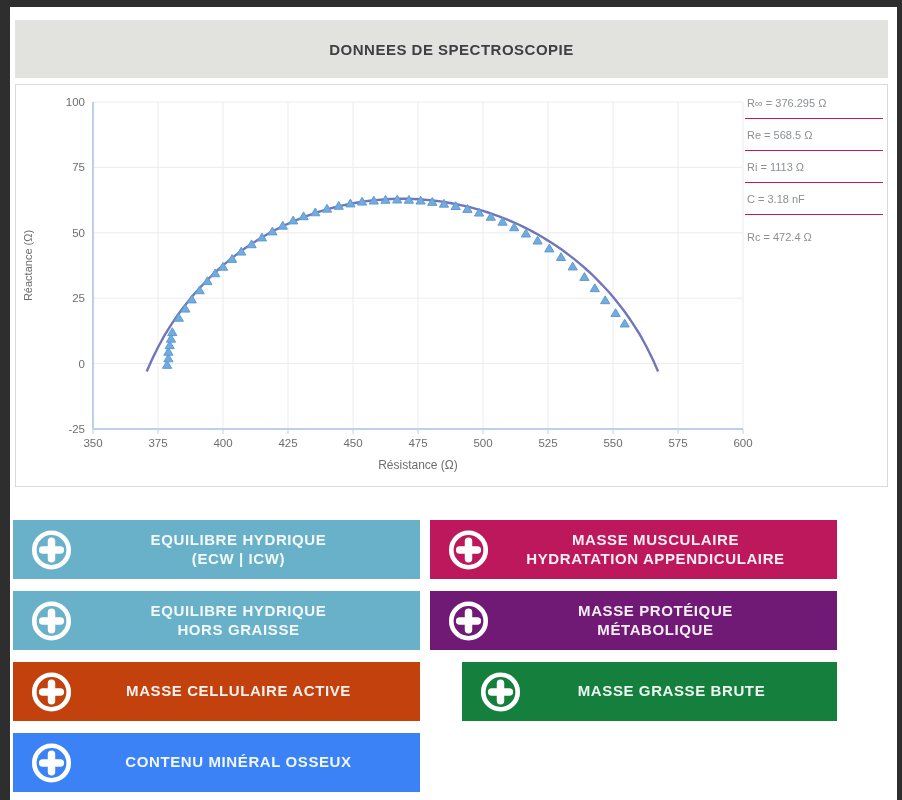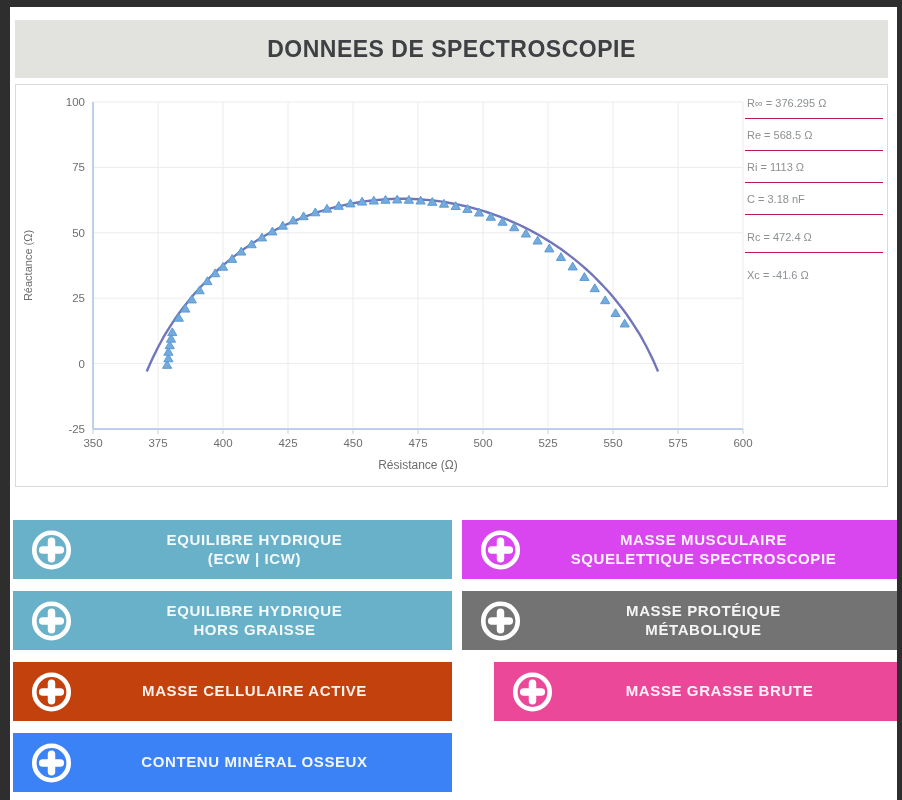--- a/index.html
+++ b/index.html
@@ -15,40 +15,40 @@
     border-right:5px solid #2e2e2e;
     box-sizing:border-box;
     pointer-events:none;
   }
   .header-bar{
     position:absolute;left:15px;top:20px;width:873px;height:58px;
     background:#e2e3df;
     display:flex;align-items:center;justify-content:center;
   }
   .page-title{
-    font-size:23px;font-weight:bold;color:#3f4044;letter-spacing:.5px;
+    font-size:15px;font-weight:bold;color:#3f4044;letter-spacing:.5px;
   }
   .panel{
     position:absolute;left:15px;top:84px;width:873px;height:403px;
     background:#ffffff;border:1px solid #dadada;box-sizing:border-box;
   }
   .chart-wrap{position:absolute;left:0;top:0;width:740px;height:400px;}
   .values-col{
     position:absolute;left:729px;top:2px;width:138px;
   }
   .value-row{
     font-size:11px;color:#8c9093;
     padding:10px 2px 9px 2px;
     border-bottom:1px solid #be185d;
     white-space:nowrap;
   }
   .value-row.tall{padding-top:16px;}
   .value-row:last-child{border-bottom:none;}
   .buttons-grid{
-    position:absolute;left:13px;top:520px;width:888px;
+    position:absolute;left:13px;top:520px;width:824px;
     display:grid;grid-template-columns:1fr 1fr;
     column-gap:10px;row-gap:12px;
   }
   .comp-button{
     height:59px;border:none;cursor:pointer;
     display:flex;align-items:center;
     color:#ffffff;position:relative;
     font-family:"Liberation Sans", sans-serif;
   }
   .comp-button .plus-icon{
@@ -172,66 +172,65 @@
         <polygon points="599.6,223.71120000000002 595,231.51120000000003 604.2,231.51120000000003" fill="#74abdc" stroke="#5b9bd5" stroke-width="1"></polygon>
         <polygon points="608.7,234.17520000000002 604.1,241.97520000000003 613.3000000000001,241.97520000000003" fill="#74abdc" stroke="#5b9bd5" stroke-width="1"></polygon>
       </svg>
   </div>
   <div class="values-col" id="values-col">
       <div class="value-row">R∞ = 376.295 Ω</div>
       <div class="value-row">Re = 568.5 Ω</div>
       <div class="value-row">Ri = 1113 Ω</div>
       <div class="value-row">C = 3.18 nF</div>
       <div class="value-row tall">Rc = 472.4 Ω</div>
-      <div class="value-row tall">Xc = -41.6 Ω</div>
     </div>
 </div>
 
 <div class="buttons-grid" id="buttons-grid">
     <button class="comp-button" style="background: rgb(104, 177, 201);">
       <svg viewBox="0 0 44 44" class="plus-icon">
         <circle cx="22" cy="22" r="18.5" fill="none" stroke="#ffffff" stroke-width="5"></circle>
         <line x1="22" y1="12.5" x2="22" y2="31.5" stroke="#ffffff" stroke-width="8" stroke-linecap="round"></line>
         <line x1="12.5" y1="22" x2="31.5" y2="22" stroke="#ffffff" stroke-width="8" stroke-linecap="round"></line>
       </svg>
       <span class="btn-label"><span>EQUILIBRE HYDRIQUE</span><br><span>(ECW | ICW)</span></span>
     </button>
-    <button class="comp-button" style="background: #d946ef;">
-      <svg viewBox="0 0 44 44" class="plus-icon">
-        <circle cx="22" cy="22" r="18.5" fill="none" stroke="#ffffff" stroke-width="5"></circle>
-        <line x1="22" y1="12.5" x2="22" y2="31.5" stroke="#ffffff" stroke-width="8" stroke-linecap="round"></line>
-        <line x1="12.5" y1="22" x2="31.5" y2="22" stroke="#ffffff" stroke-width="8" stroke-linecap="round"></line>
-      </svg>
-      <span class="btn-label"><span>MASSE MUSCULAIRE</span><br><span>SQUELETTIQUE SPECTROSCOPIE</span></span>
+    <button class="comp-button" style="background: #be185d;">
+      <svg viewBox="0 0 44 44" class="plus-icon">
+        <circle cx="22" cy="22" r="18.5" fill="none" stroke="#ffffff" stroke-width="5"></circle>
+        <line x1="22" y1="12.5" x2="22" y2="31.5" stroke="#ffffff" stroke-width="8" stroke-linecap="round"></line>
+        <line x1="12.5" y1="22" x2="31.5" y2="22" stroke="#ffffff" stroke-width="8" stroke-linecap="round"></line>
+      </svg>
+      <span class="btn-label"><span>MASSE MUSCULAIRE</span><br><span>HYDRATATION APPENDICULAIRE</span></span>
     </button>
     <button class="comp-button" style="background: rgb(104, 177, 201);">
       <svg viewBox="0 0 44 44" class="plus-icon">
         <circle cx="22" cy="22" r="18.5" fill="none" stroke="#ffffff" stroke-width="5"></circle>
         <line x1="22" y1="12.5" x2="22" y2="31.5" stroke="#ffffff" stroke-width="8" stroke-linecap="round"></line>
         <line x1="12.5" y1="22" x2="31.5" y2="22" stroke="#ffffff" stroke-width="8" stroke-linecap="round"></line>
       </svg>
       <span class="btn-label"><span>EQUILIBRE HYDRIQUE</span><br><span>HORS GRAISSE</span></span>
     </button>
-    <button class="comp-button" style="background: #737373;">
+    <button class="comp-button" style="background: #701a75;">
       <svg viewBox="0 0 44 44" class="plus-icon">
         <circle cx="22" cy="22" r="18.5" fill="none" stroke="#ffffff" stroke-width="5"></circle>
         <line x1="22" y1="12.5" x2="22" y2="31.5" stroke="#ffffff" stroke-width="8" stroke-linecap="round"></line>
         <line x1="12.5" y1="22" x2="31.5" y2="22" stroke="#ffffff" stroke-width="8" stroke-linecap="round"></line>
       </svg>
       <span class="btn-label"><span>MASSE PROTÉIQUE</span><br><span>MÉTABOLIQUE</span></span>
     </button>
     <button class="comp-button" style="background: #c2410c;">
       <svg viewBox="0 0 44 44" class="plus-icon">
         <circle cx="22" cy="22" r="18.5" fill="none" stroke="#ffffff" stroke-width="5"></circle>
         <line x1="22" y1="12.5" x2="22" y2="31.5" stroke="#ffffff" stroke-width="8" stroke-linecap="round"></line>
         <line x1="12.5" y1="22" x2="31.5" y2="22" stroke="#ffffff" stroke-width="8" stroke-linecap="round"></line>
       </svg>
       <span class="btn-label"><span>MASSE CELLULAIRE ACTIVE</span></span>
     </button>
-    <button class="comp-button" style="background: #ec4899; margin-left: 32px;">
+    <button class="comp-button" style="background: #15803d; margin-left: 32px;">
       <svg viewBox="0 0 44 44" class="plus-icon">
         <circle cx="22" cy="22" r="18.5" fill="none" stroke="#ffffff" stroke-width="5"></circle>
         <line x1="22" y1="12.5" x2="22" y2="31.5" stroke="#ffffff" stroke-width="8" stroke-linecap="round"></line>
         <line x1="12.5" y1="22" x2="31.5" y2="22" stroke="#ffffff" stroke-width="8" stroke-linecap="round"></line>
       </svg>
       <span class="btn-label"><span>MASSE GRASSE BRUTE</span></span>
     </button>
     <button class="comp-button" style="background: #3b82f6;">
       <svg viewBox="0 0 44 44" class="plus-icon">
         <circle cx="22" cy="22" r="18.5" fill="none" stroke="#ffffff" stroke-width="5"></circle>

